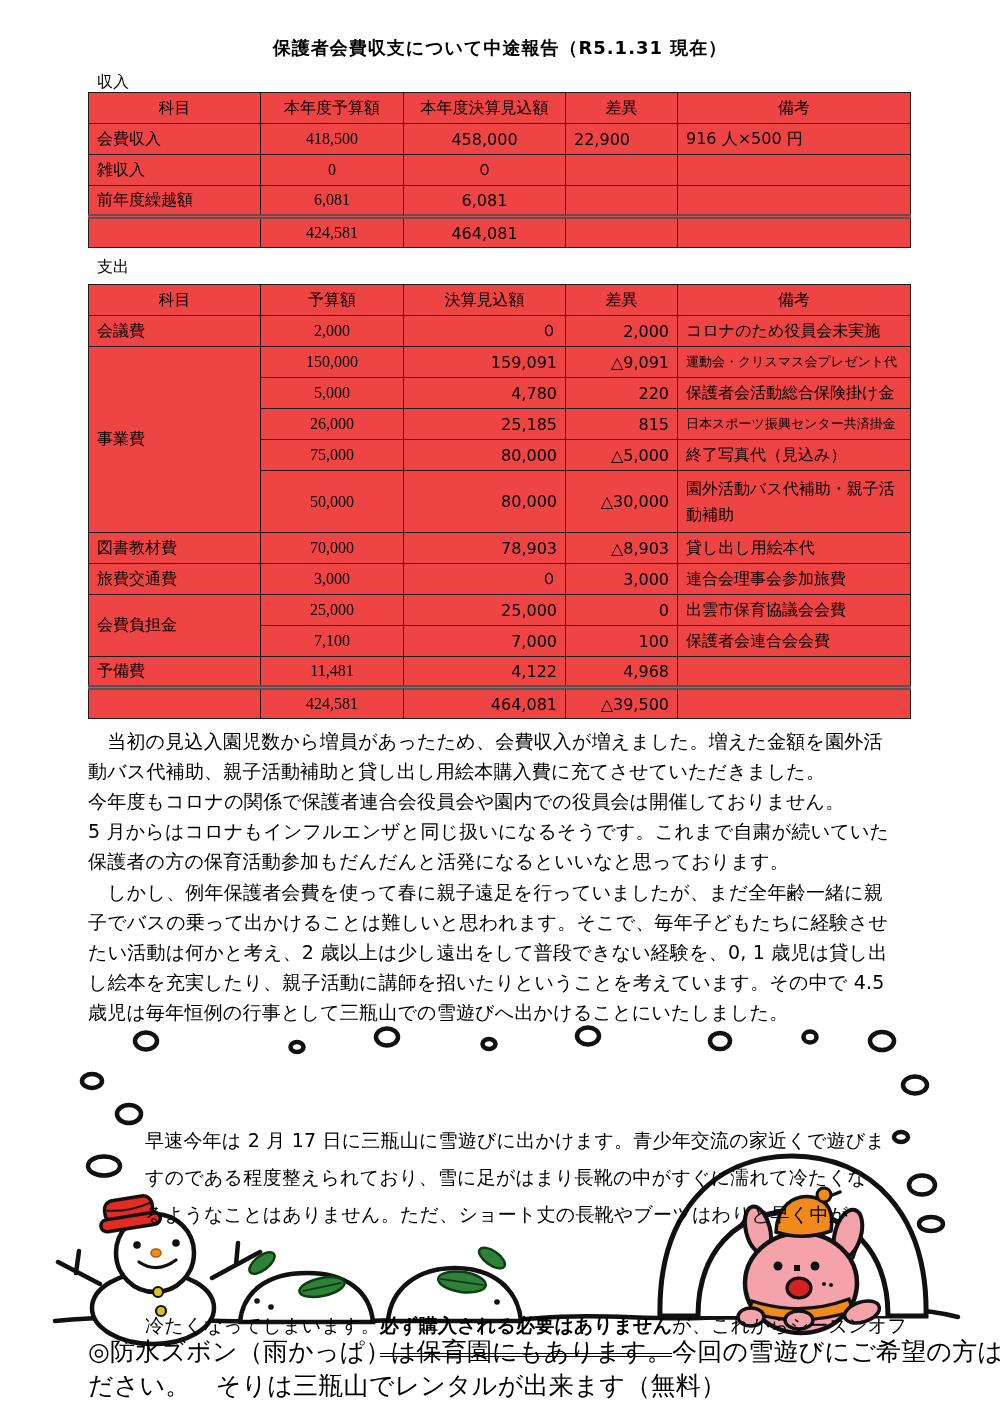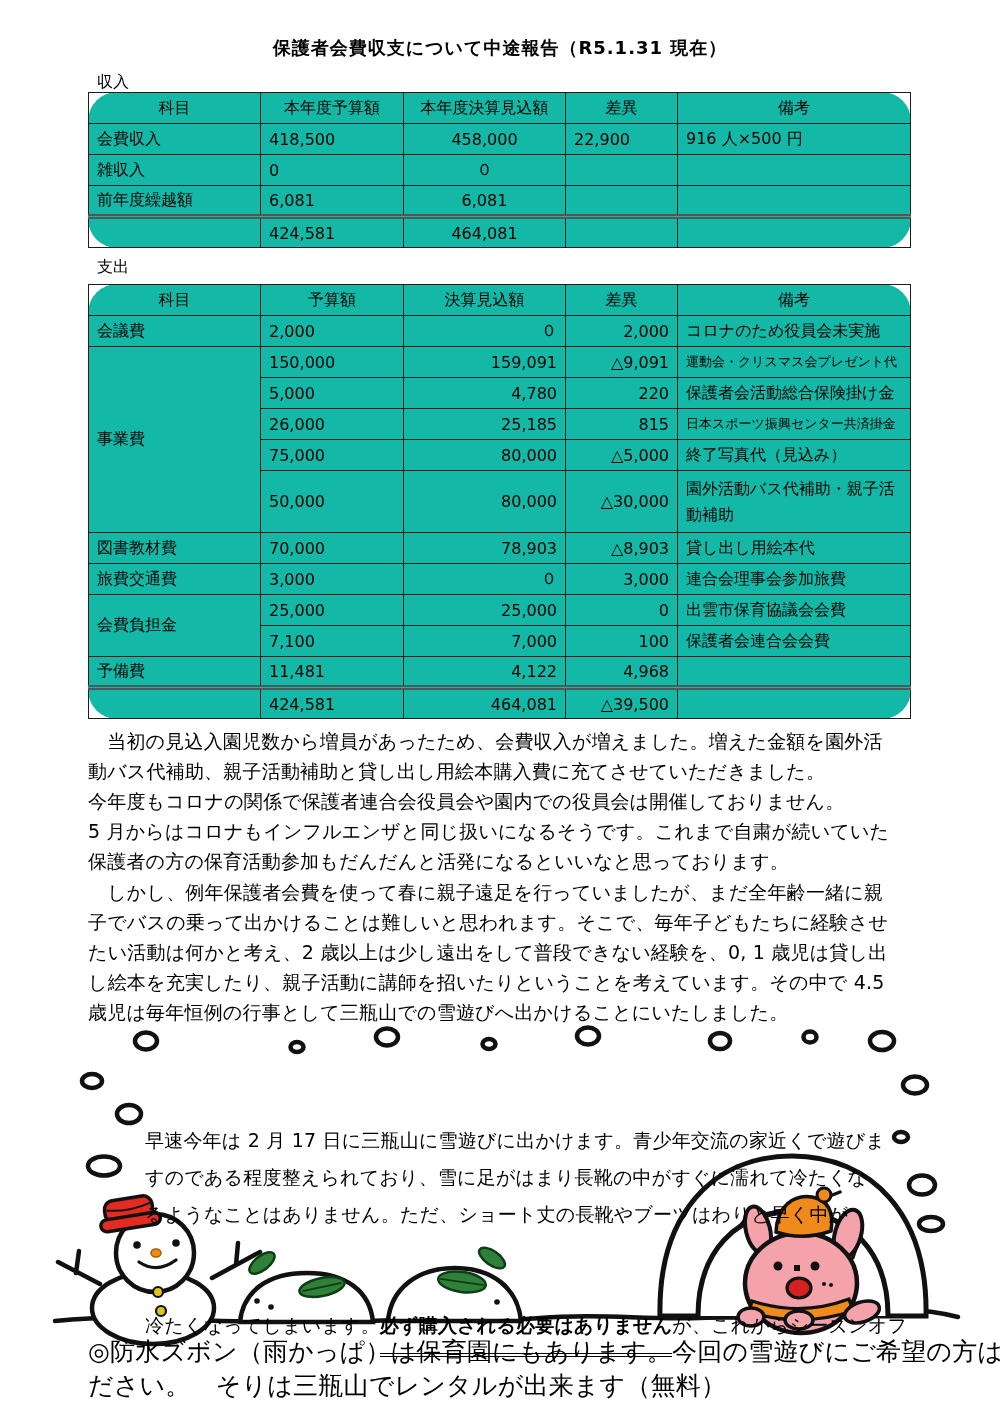--- a/index.html
+++ b/index.html
@@ -8,30 +8,30 @@
     position:relative; width:1000px; height:1414px; background:#ffffff;
     font-family:"DejaVu Sans", sans-serif; color:#000; overflow:hidden;
   }
   .title {
     position:absolute; top:36px; left:0; width:1000px; text-align:center;
     font-size:18px; font-weight:600; letter-spacing:1px; z-index:2;
   }
   .sec-label { position:absolute; left:97px; font-size:16px; z-index:2; }
   table.fin {
     position:absolute; left:88px; border-collapse:collapse; table-layout:fixed;
-    width:822px; font-size:16px; z-index:2; background:#14b8a6;border-radius:29px;
+    width:822px; font-size:16px; z-index:2; background:#ef4444;
   }
   table.fin th, table.fin td {
     border:1.6px solid #1c1c1c; font-weight:400; height:31px;
     padding:2px 8px; overflow:hidden; white-space:nowrap;
   }
   table.fin th { text-align:center; }
   th.c-item { text-align:left; padding-left:10px; }
   td.c-item { text-align:left; padding-left:10px; vertical-align:middle; }
-  td.c-bud  { text-align:left; padding-right:12px; }
+  td.c-bud  { text-align:center; padding-right:12px;font-family:Liberation Serif, serif; }
   td.c-fore { text-align:right; padding-right:22px; }
   td.c-forec{ text-align:center; }
   td.c-diff { text-align:right; padding-right:10px; }
   td.c-diffl{ text-align:left; padding-left:10px; }
   td.c-note { text-align:left; padding-left:10px; }
   td.small  { font-size:13px;margin-top:16px; }
   tr.dbl td { border-top:5px double #555; }
   tr.h2 td  { height:62px; white-space:normal; line-height:26px; vertical-align:middle; }
   .para {
     position:absolute; left:88px; width:860px; font-size:19px; line-height:30px;

